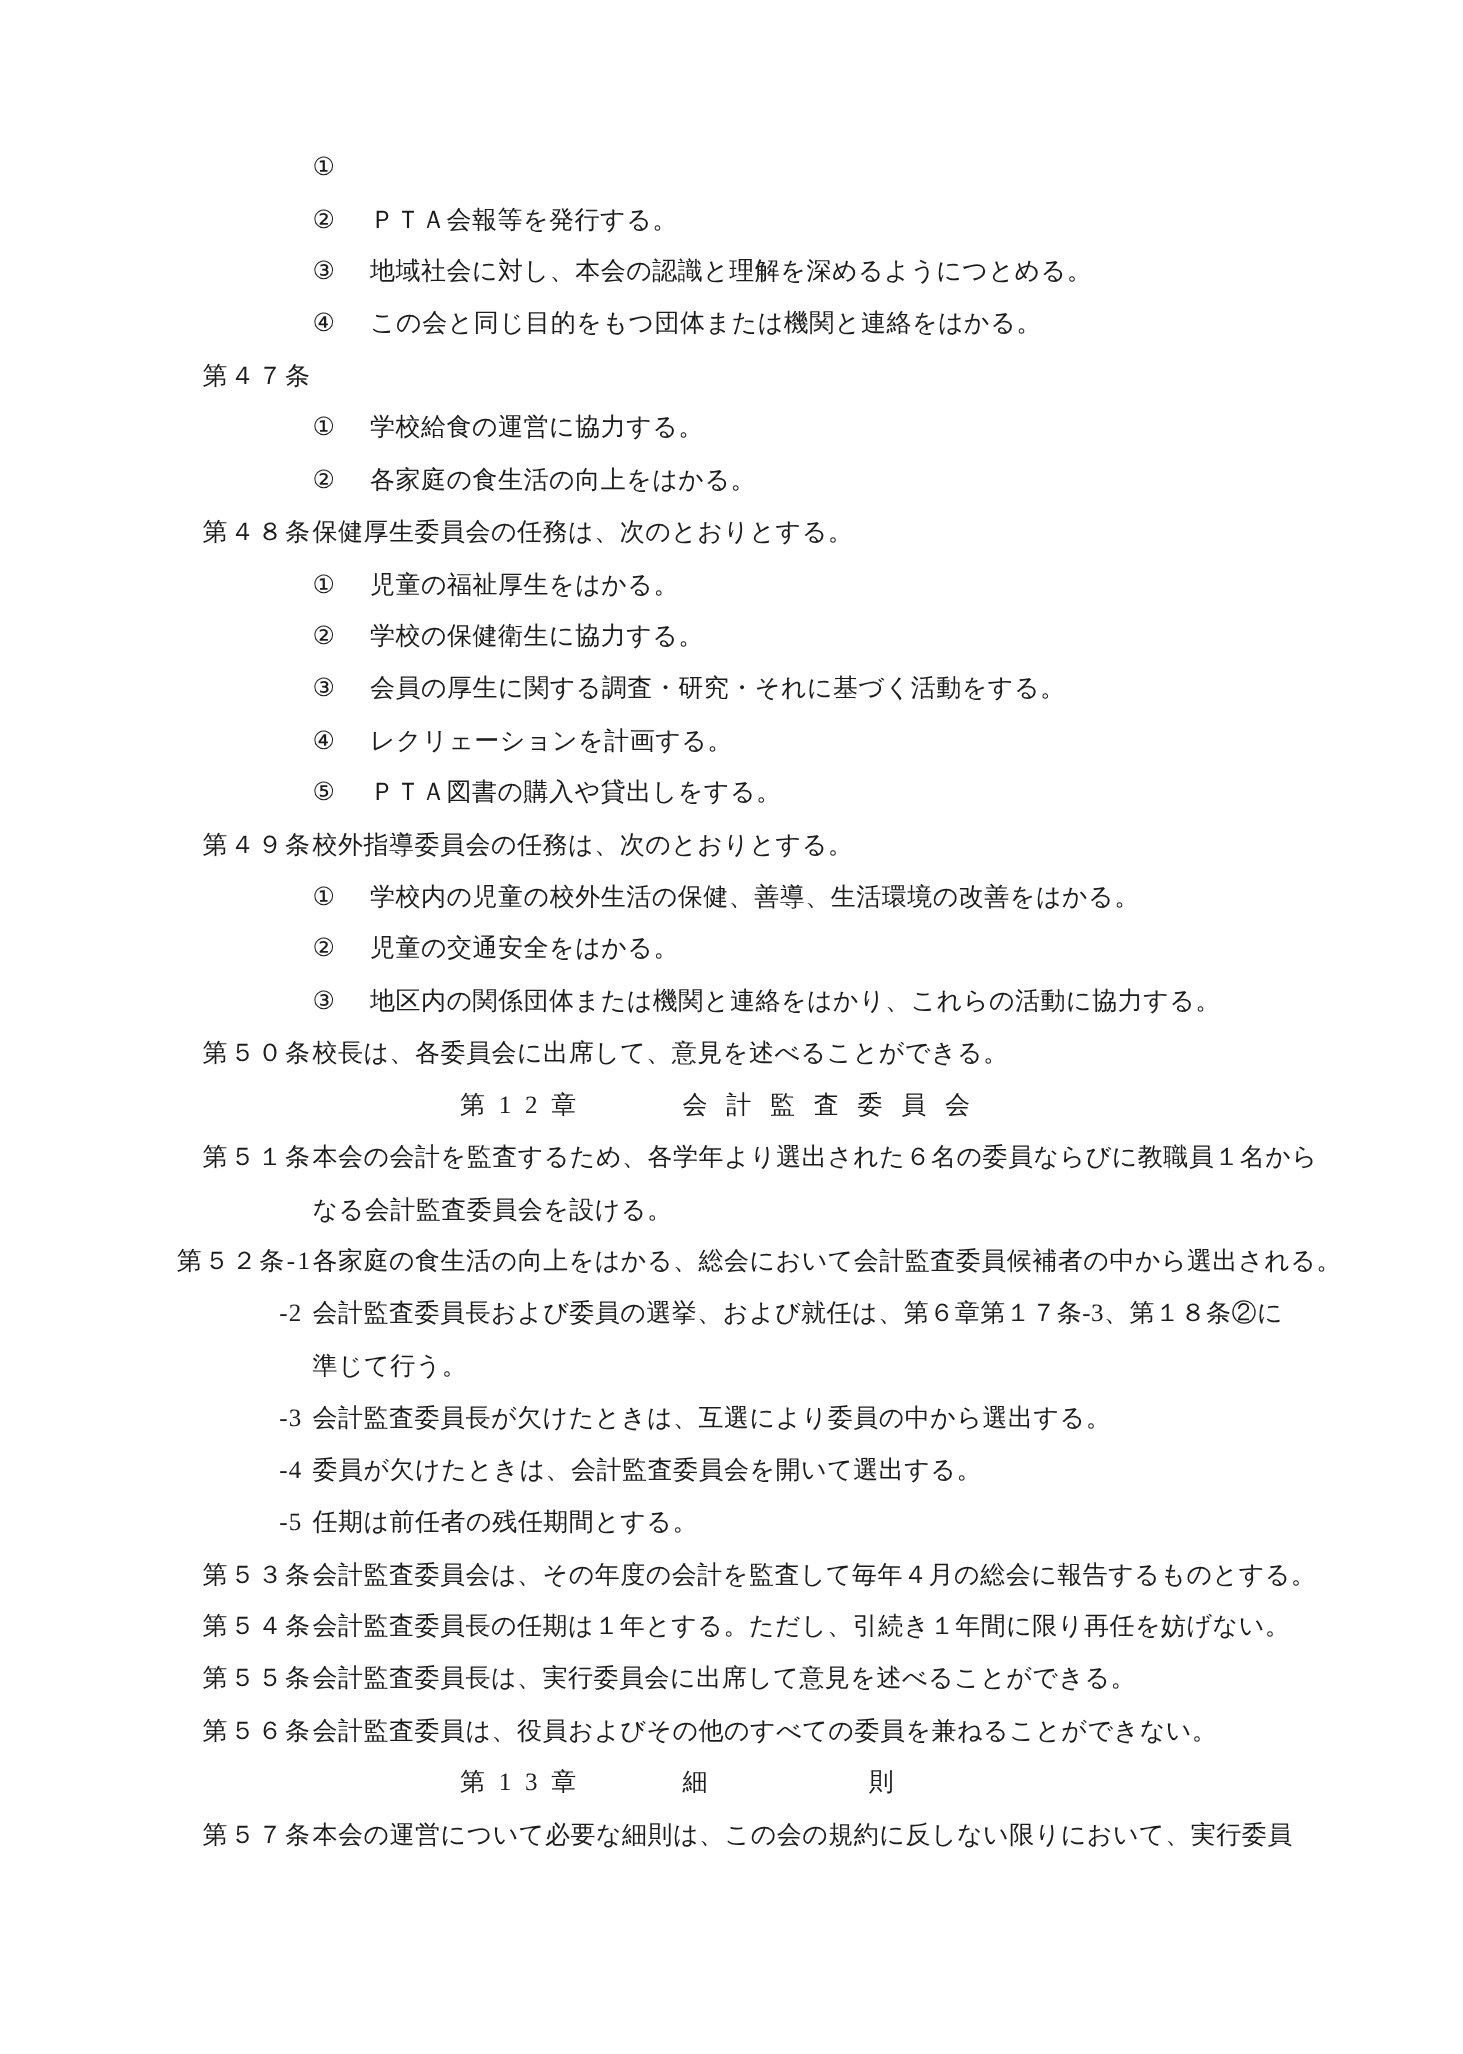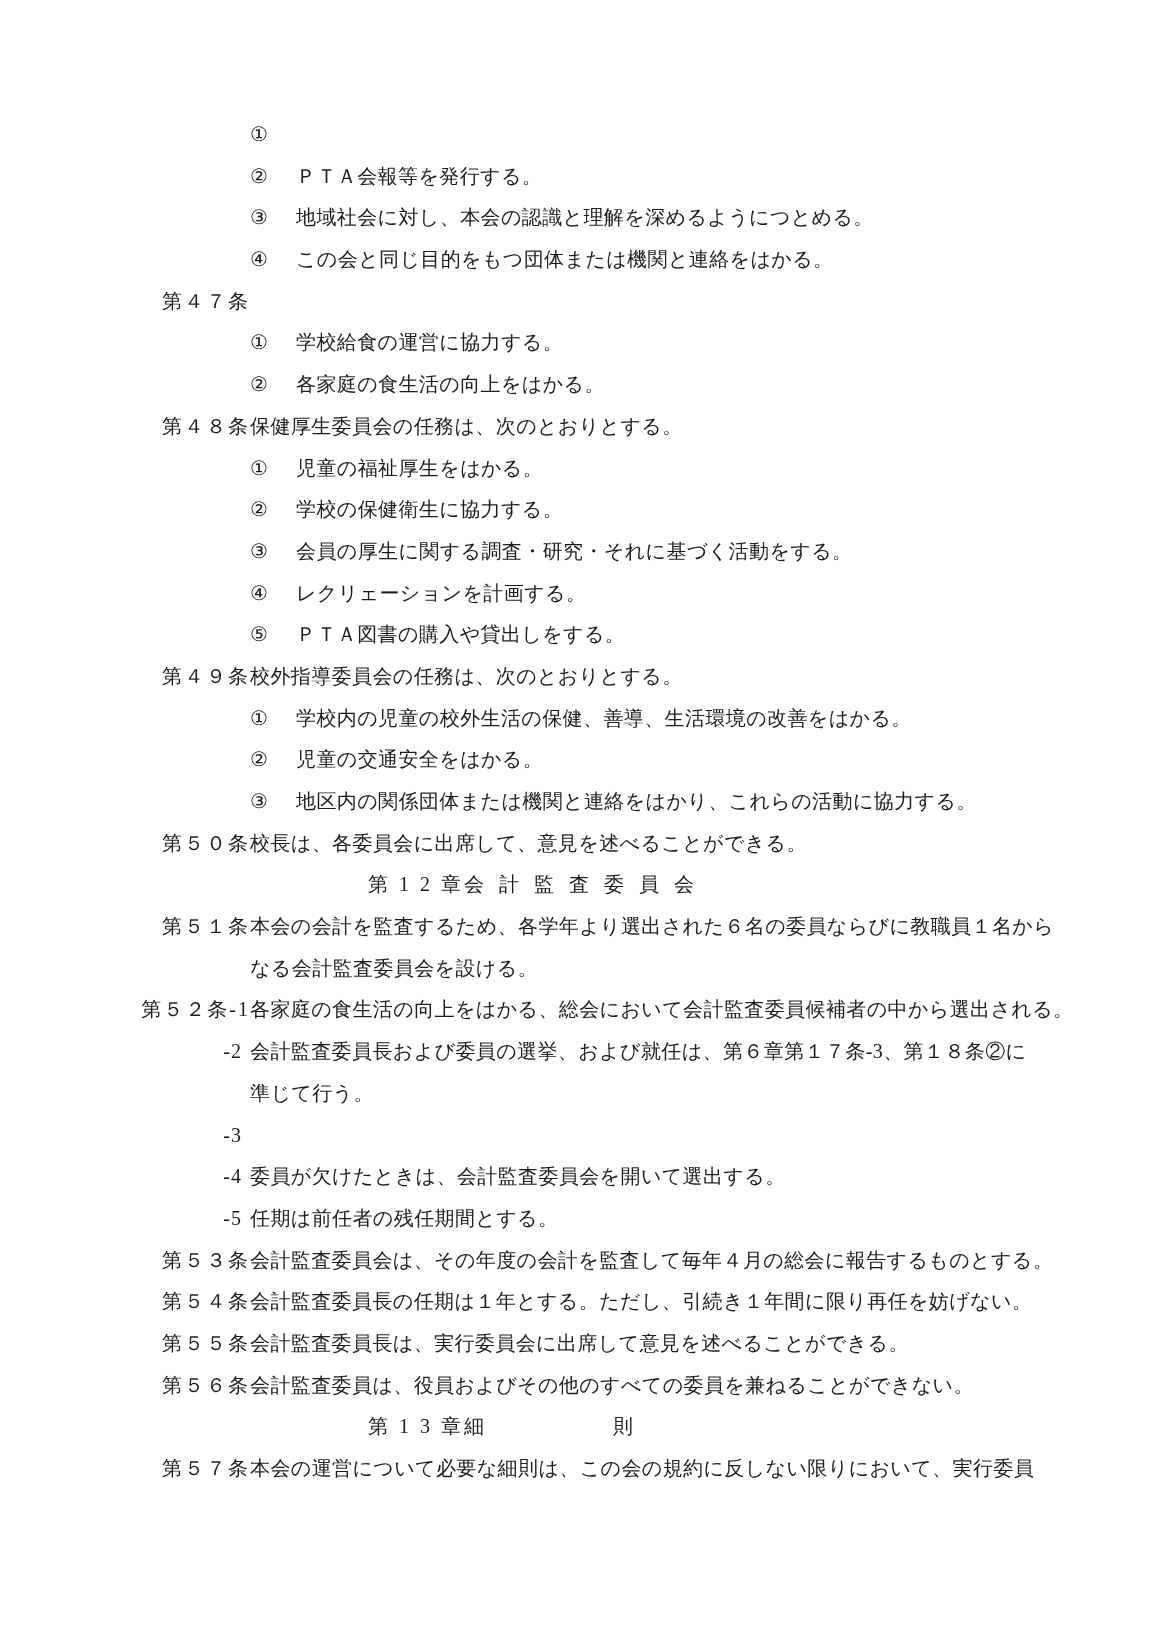--- a/index.html
+++ b/index.html
@@ -44,23 +44,23 @@
   }
   .body-col {
     flex: 1 1 auto;
     letter-spacing: 0.4px;
   }
   .item-row { display: flex; align-items: baseline; }
   .item-marker {
     flex: 0 0 46px;
     letter-spacing: 0;
   }
-  .chap-line { padding-left: 235px; }
+  .chap-line { padding-left: 235px; gap: 28px; }
   .chap-num { letter-spacing: 3px; }
-  .chap-title { letter-spacing: 15px; }
+  .chap-title { margin-left: 54px; letter-spacing: 15px; }
   .chap-title .part + .part { margin-left: 114px; }
 </style>
 </head>
 <body>
 
 <div class="page">
   <div class="content" id="doc-content">
       <div class="line">
         <span class="label-col"></span>
         <span class="body-col item-row">
@@ -192,20 +192,21 @@
       <div class="line">
         <span class="label-col sub">-2</span>
         <span class="body-col">会計監査委員長および委員の選挙、および就任は、第６章第１７条-3、第１８条②に</span>
       </div>
       <div class="line">
         <span class="label-col"></span>
         <span class="body-col">準じて行う。</span>
       </div>
       <div class="line">
         <span class="label-col sub">-3</span>
+        <span class="body-col">会計監査委員長が欠けたときは、互選により委員の中から選出する。</span>
       </div>
       <div class="line">
         <span class="label-col sub">-4</span>
         <span class="body-col">委員が欠けたときは、会計監査委員会を開いて選出する。</span>
       </div>
       <div class="line">
         <span class="label-col sub">-5</span>
         <span class="body-col">任期は前任者の残任期間とする。</span>
       </div>
       <div class="line">

